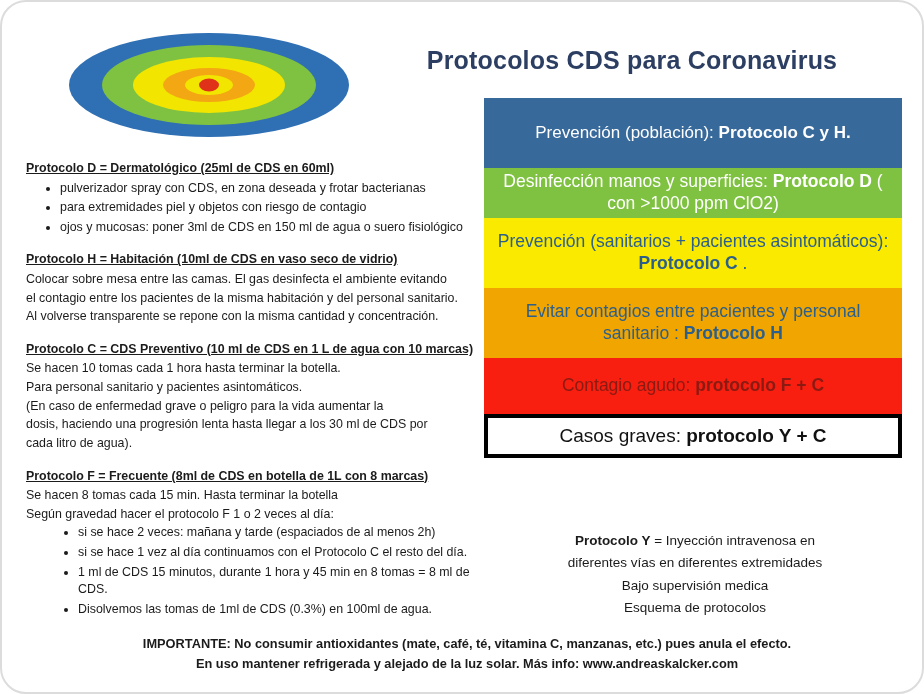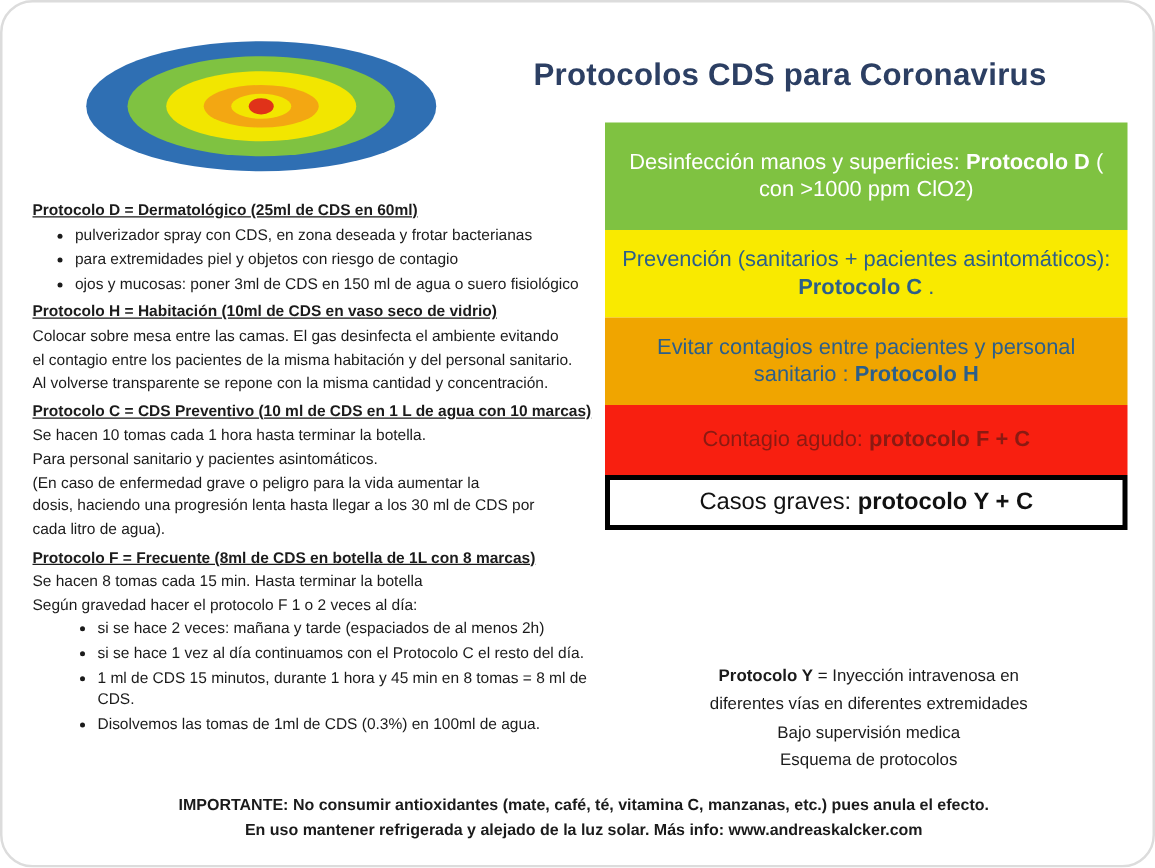--- a/index.html
+++ b/index.html
@@ -66,21 +66,21 @@
     left: 24px;
     top: 158px;
     width: 470px;
     font-size: 12.4px;
     color: #1b1b1b;
     line-height: 1.42;
   }
   .head {
     font-weight: bold;
     text-decoration: underline;
-    margin-top: 5px;
+    margin-top: 15px;
     margin-bottom: 2px;
     font-size: 12.4px;
   }
   .head.first { margin-top: 0; }
   .line { margin: 0 0 1px 0; }
   ul.bul {
     margin: 0 0 2px 0;
     padding-left: 34px;
     list-style: disc;
   }
@@ -100,21 +100,21 @@
     display: flex;
     align-items: center;
     justify-content: center;
     text-align: center;
     padding: 4px 10px;
     font-size: 17.5px;
     line-height: 1.25;
   }
   .block b { font-weight: bold; }
   .b1 { background: #38699b; color: #ffffff; height: 70px; font-size: 17px; }
-  .b2 { background: #7fc241; color: #ffffff; height: 86px; }
+  .b2 { background: #7fc241; color: #ffffff; height: 50px; }
   .b3 { background: #f9ea00; color: #2c5f8a; height: 70px; }
   .b4 { background: #f0a500; color: #2c5f8a; height: 70px; }
   .b5 { background: #f81f10; color: #8b1a12; height: 56px; }
   .b6 {
     background: #ffffff;
     color: #111111;
     height: 44px;
     border: 4px solid #000000;
     font-size: 19px;
   }
@@ -191,20 +191,25 @@
       <li>si se hace 1 vez al día continuamos con el Protocolo C el resto del día.</li>
     </ul>
     <ul class="bul indent2">
       <li>1 ml de CDS 15 minutos, durante 1 hora y 45 min en 8 tomas = 8 ml de CDS.</li>
       <li>Disolvemos las tomas de 1ml de CDS (0.3%) en 100ml de agua.</li>
     </ul>
   </div>
 
   <div id="right-col">
 
+    <div class="block b1">
+      <div>
+        <span>Prevención (población): </span><b>Protocolo C y H.</b>
+      </div>
+    </div>
 
     <div class="block b2">
       <div>
         <span>Desinfección manos y superficies: </span><b>Protocolo D</b><span> ( con &gt;1000 ppm ClO2)</span>
       </div>
     </div>
 
     <div class="block b3">
       <div>
         <span>Prevención (sanitarios + pacientes asintomáticos): </span><b>Protocolo C</b><span> .</span>

